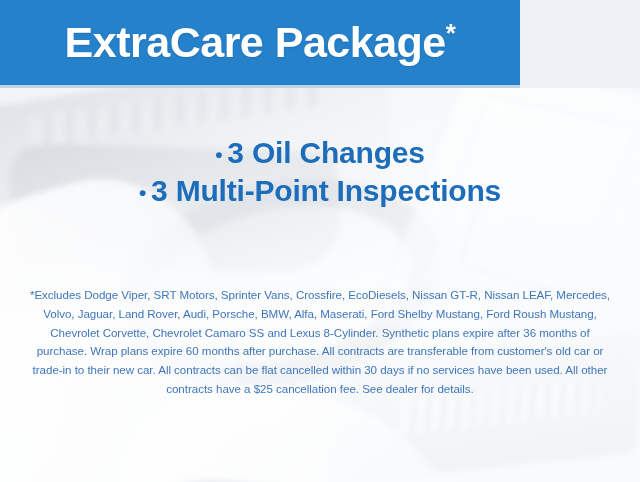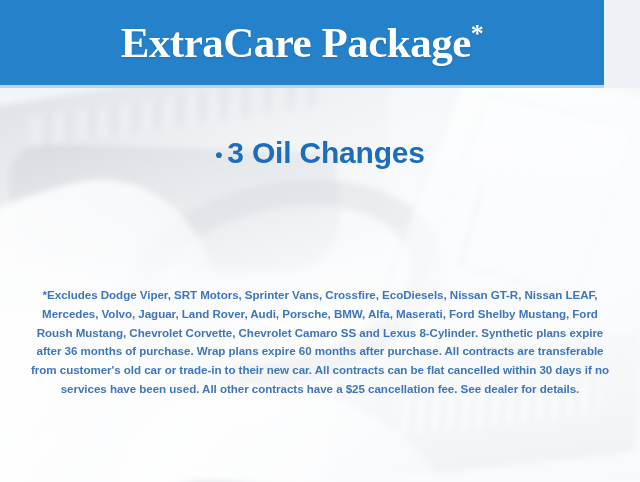--- a/index.html
+++ b/index.html
@@ -123,29 +123,28 @@
         rgba(255,255,255,.62) 0%,
         rgba(255,255,255,.70) 35%,
         rgba(255,255,255,.80) 62%,
         rgba(255,255,255,.72) 100%);
   }
 
   
   .banner {
     position: absolute;
     left: 0; top: 0;
-    width: 604px;
+    width: 520px;
     height: 88px;
     background: #2681cb;
     box-sizing: border-box;
     border-bottom: 3px solid #bfd4e4;
     display: flex;
     align-items: center;
     justify-content: center;
-    font-family: Liberation Serif, serif;
   }
   .banner-title {
     color: #ffffff;
     font-size: 43px;
     font-weight: bold;
     letter-spacing: -0.5px;
     line-height: 1;
     white-space: nowrap;
     text-shadow: 0 1px 2px rgba(20,70,115,.25);
   }
@@ -179,21 +178,21 @@
 
   
   .fineprint {
     position: absolute;
     left: 28px;
     top: 286px;
     width: 584px;
     text-align: center;
     color: #3f76bb;
     font-size: 11.6px;
-    font-weight: bold;
+    font-weight: normal;
     line-height: 1.62;
     letter-spacing: -0.05px;
   }
 </style>
 </head>
 <body>
 
 <div id="page">
 
   <div class="bg-photo">
@@ -212,17 +211,18 @@
 
     <div class="bg-wash"></div>
   </div>
 
   <div class="banner">
     <div class="banner-title"><span>ExtraCare Package</span><span class="ast">*</span></div>
   </div>
 
   <div class="bullets">
     <div class="bullet-line"><span class="bullet-dot">•</span><span>3 Oil Changes</span></div>
+    <div class="bullet-line"><span class="bullet-dot">•</span><span>3 Multi-Point Inspections</span></div>
   </div>
 
   <div class="fineprint">*Excludes Dodge Viper, SRT Motors, Sprinter Vans, Crossfire, EcoDiesels, Nissan GT-R, Nissan LEAF, Mercedes, Volvo, Jaguar, Land Rover, Audi, Porsche, BMW, Alfa, Maserati, Ford Shelby Mustang, Ford Roush Mustang, Chevrolet Corvette, Chevrolet Camaro SS and Lexus 8-Cylinder. Synthetic plans expire after 36 months of purchase. Wrap plans expire 60 months after purchase. All contracts are transferable from customer's old car or trade-in to their new car. All contracts can be flat cancelled within 30 days if no services have been used. All other contracts have a $25 cancellation fee. See dealer for details.</div>
 
 </div>
 
 </body></html>

